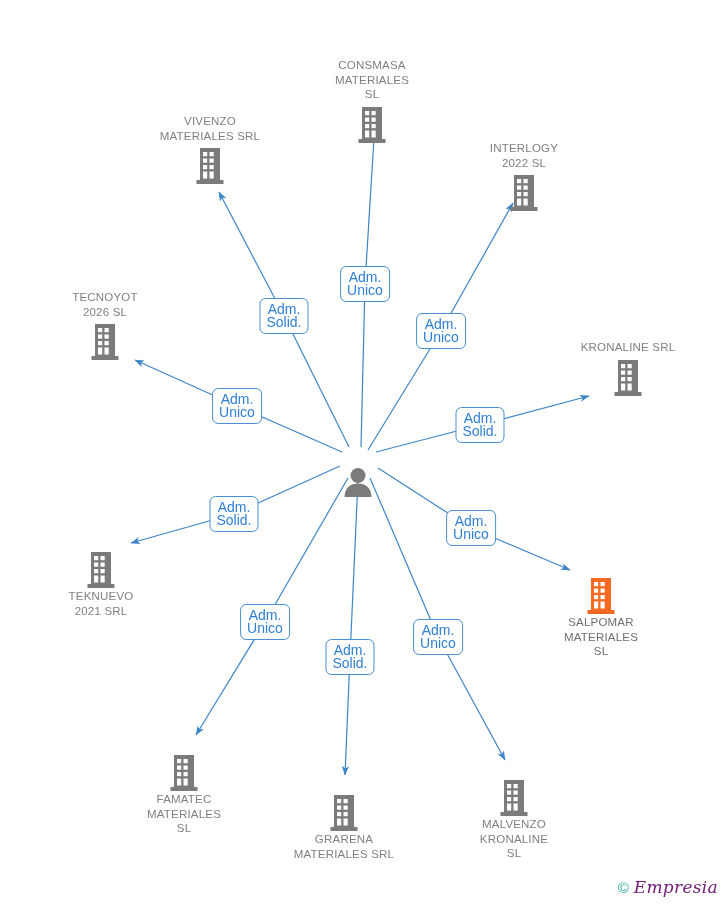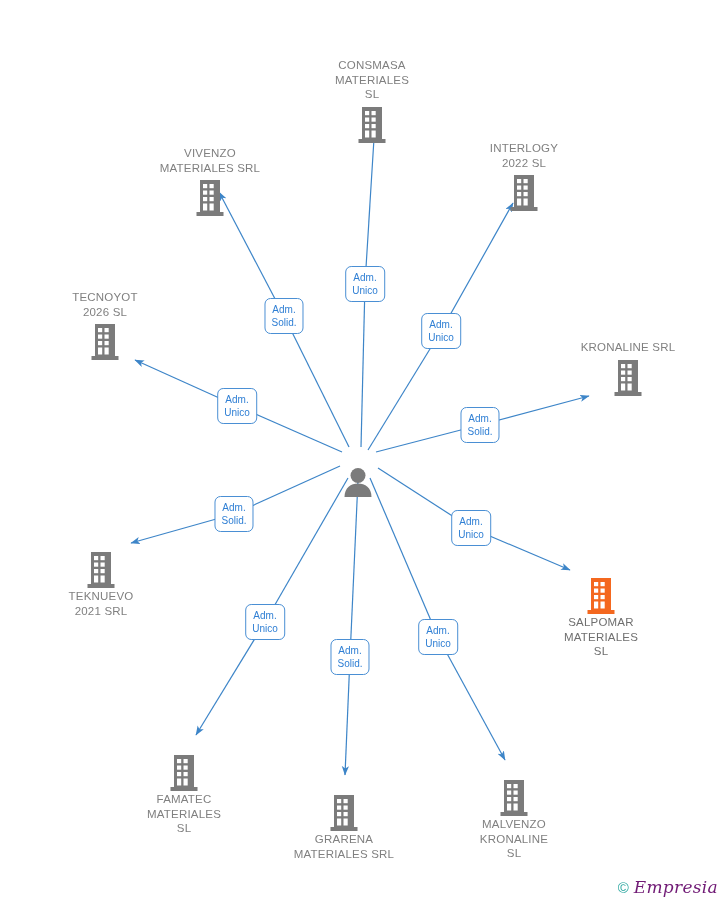--- a/index.html
+++ b/index.html
@@ -18,21 +18,21 @@
   }
   .node.highlight .caption{color:#6f6f6f;font-weight:normal;}
   .icon-wrap{display:flex;justify-content:center;align-items:flex-end;height:42px;}
 
   .bldg{display:block;}
   .person{display:block;}
 
   .edge-label{
     position:absolute;transform:translate(-50%,-50%);
     border:1px solid #4a8fd4;border-radius:6px;background:#ffffff;
-    color:#2f7fd4;font-size:10px;line-height:13px;
+    color:#2f7fd4;font-size:14px;line-height:13px;
     padding:4px 6px;text-align:center;white-space:pre-line;
     box-sizing:border-box;
   }
 
   #watermark{
     position:absolute;right:10px;bottom:8px;
     display:flex;align-items:center;gap:5px;
     font-size:17px;
   }
   #watermark .copy{color:#2aa7a0;font-size:15px;}
@@ -89,21 +89,21 @@
             <rect x="14.5" y="5" width="4.2" height="4.2" fill="#fff"></rect>
             <rect x="8" y="11.5" width="4.2" height="4.2" fill="#fff"></rect>
             <rect x="14.5" y="11.5" width="4.2" height="4.2" fill="#fff"></rect>
             <rect x="8" y="18" width="4.2" height="4.2" fill="#fff"></rect>
             <rect x="14.5" y="18" width="4.2" height="4.2" fill="#fff"></rect>
             <rect x="8" y="24.5" width="4.2" height="7" fill="#fff"></rect>
             <rect x="14.5" y="24.5" width="4.2" height="7" fill="#fff"></rect>
           </svg>
         </div>
       </div>
-      <div class="node" style="left: 210px; top: 114px; margin-top: 32px;">
+      <div class="node" style="left: 210px; top: 114px;">
         <div class="caption">VIVENZO
 MATERIALES SRL</div>
         <div class="icon-wrap">
           <svg class="bldg" width="30" height="38" viewBox="0 0 30 38" aria-hidden="true">
             <rect x="5" y="1" width="20" height="32" fill="#7b7b7b"></rect>
             <rect x="1.5" y="33" width="27" height="4" fill="#7b7b7b"></rect>
             <rect x="8" y="5" width="4.2" height="4.2" fill="#fff"></rect>
             <rect x="14.5" y="5" width="4.2" height="4.2" fill="#fff"></rect>
             <rect x="8" y="11.5" width="4.2" height="4.2" fill="#fff"></rect>
             <rect x="14.5" y="11.5" width="4.2" height="4.2" fill="#fff"></rect>

